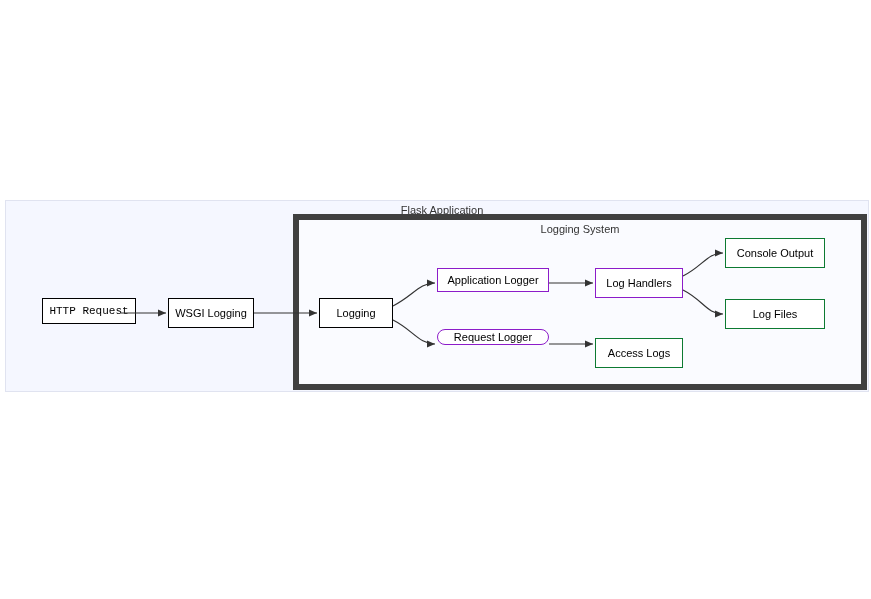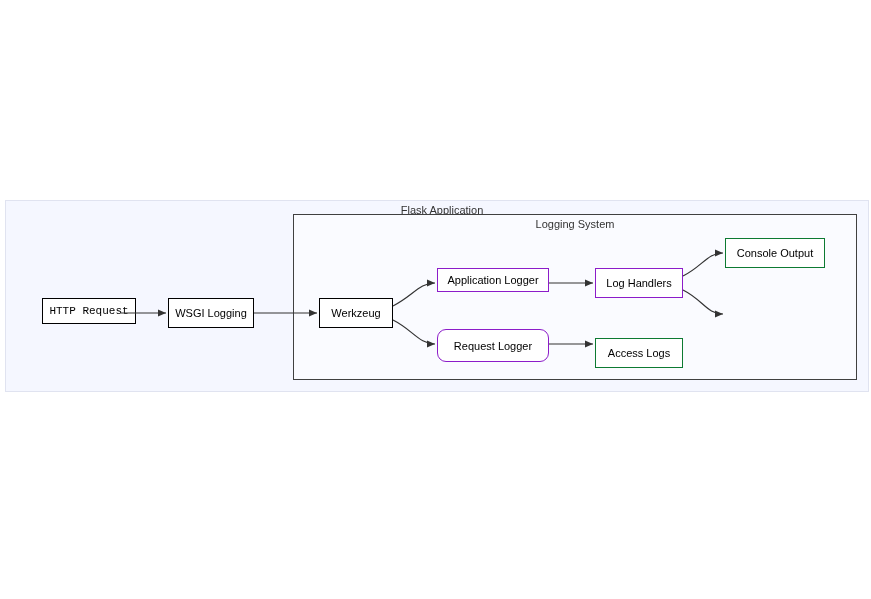--- a/index.html
+++ b/index.html
@@ -36,21 +36,21 @@
     color: #333;
     padding-left: 10px;
   }
   .inner-container {
     position: absolute;
     left: 288px;
     top: 14px;
     width: 562px;
     height: 164px;
     background: #fafbff;
-    border: 1px solid #404040;
+    border: 6px solid #404040;
   }
   .inner-label {
     position: absolute;
     top: 3px;
     left: 50%;
     transform: translateX(-50%);
     font-size: 11px;
     color: #333;
   }
   .node {
@@ -90,27 +90,28 @@
   <div class="outer-container">
     <div class="outer-label">Flask Application</div>
   </div>
 
   <div class="inner-container">
     <div class="inner-label">Logging System</div>
   </div>
 
   <div class="node" style="left:37px; top:98px; width:94px; height:26px;font-family:Liberation Mono, monospace;">HTTP Request</div>
   <div class="node" style="left:163px; top:98px; width:86px; height:30px;">WSGI Logging</div>
-  <div class="node" style="left:314px; top:98px; width:74px; height:30px;">Werkzeug</div>
+  <div class="node" style="left:314px; top:98px; width:74px; height:30px;">Logging</div>
 
   <div class="node purple" style="left:432px; top:68px; width:112px; height:24px;">Application Logger</div>
-  <div class="node purple" style="left:432px; top:129px; width:112px; height:33px;border-radius:9px;">Request Logger</div>
+  <div class="node purple" style="left:432px; top:129px; width:112px; height:16px;border-radius:9px;">Request Logger</div>
   <div class="node purple" style="left:590px; top:68px; width:88px; height:30px;text-align:center;">Log Handlers</div>
 
   <div class="node green" style="left:720px; top:38px; width:100px; height:30px;">Console Output</div>
+  <div class="node green" style="left:720px; top:99px; width:100px; height:30px;">Log Files</div>
   <div class="node green" style="left:590px; top:129px; width:88px; height:30px;margin-top:9px;">Access Logs</div>
 
   <svg class="arrows">
     <defs>
       <marker id="arrowhead" markerWidth="8" markerHeight="8" refX="7" refY="3" orient="auto">
         <path d="M0,0 L7,3 L0,6 Z" fill="#333"></path>
       </marker>
     </defs>
 
     <path d="M116,113 L161,113" stroke="#333" stroke-width="1.2" fill="none" marker-end="url(#arrowhead)"></path>

